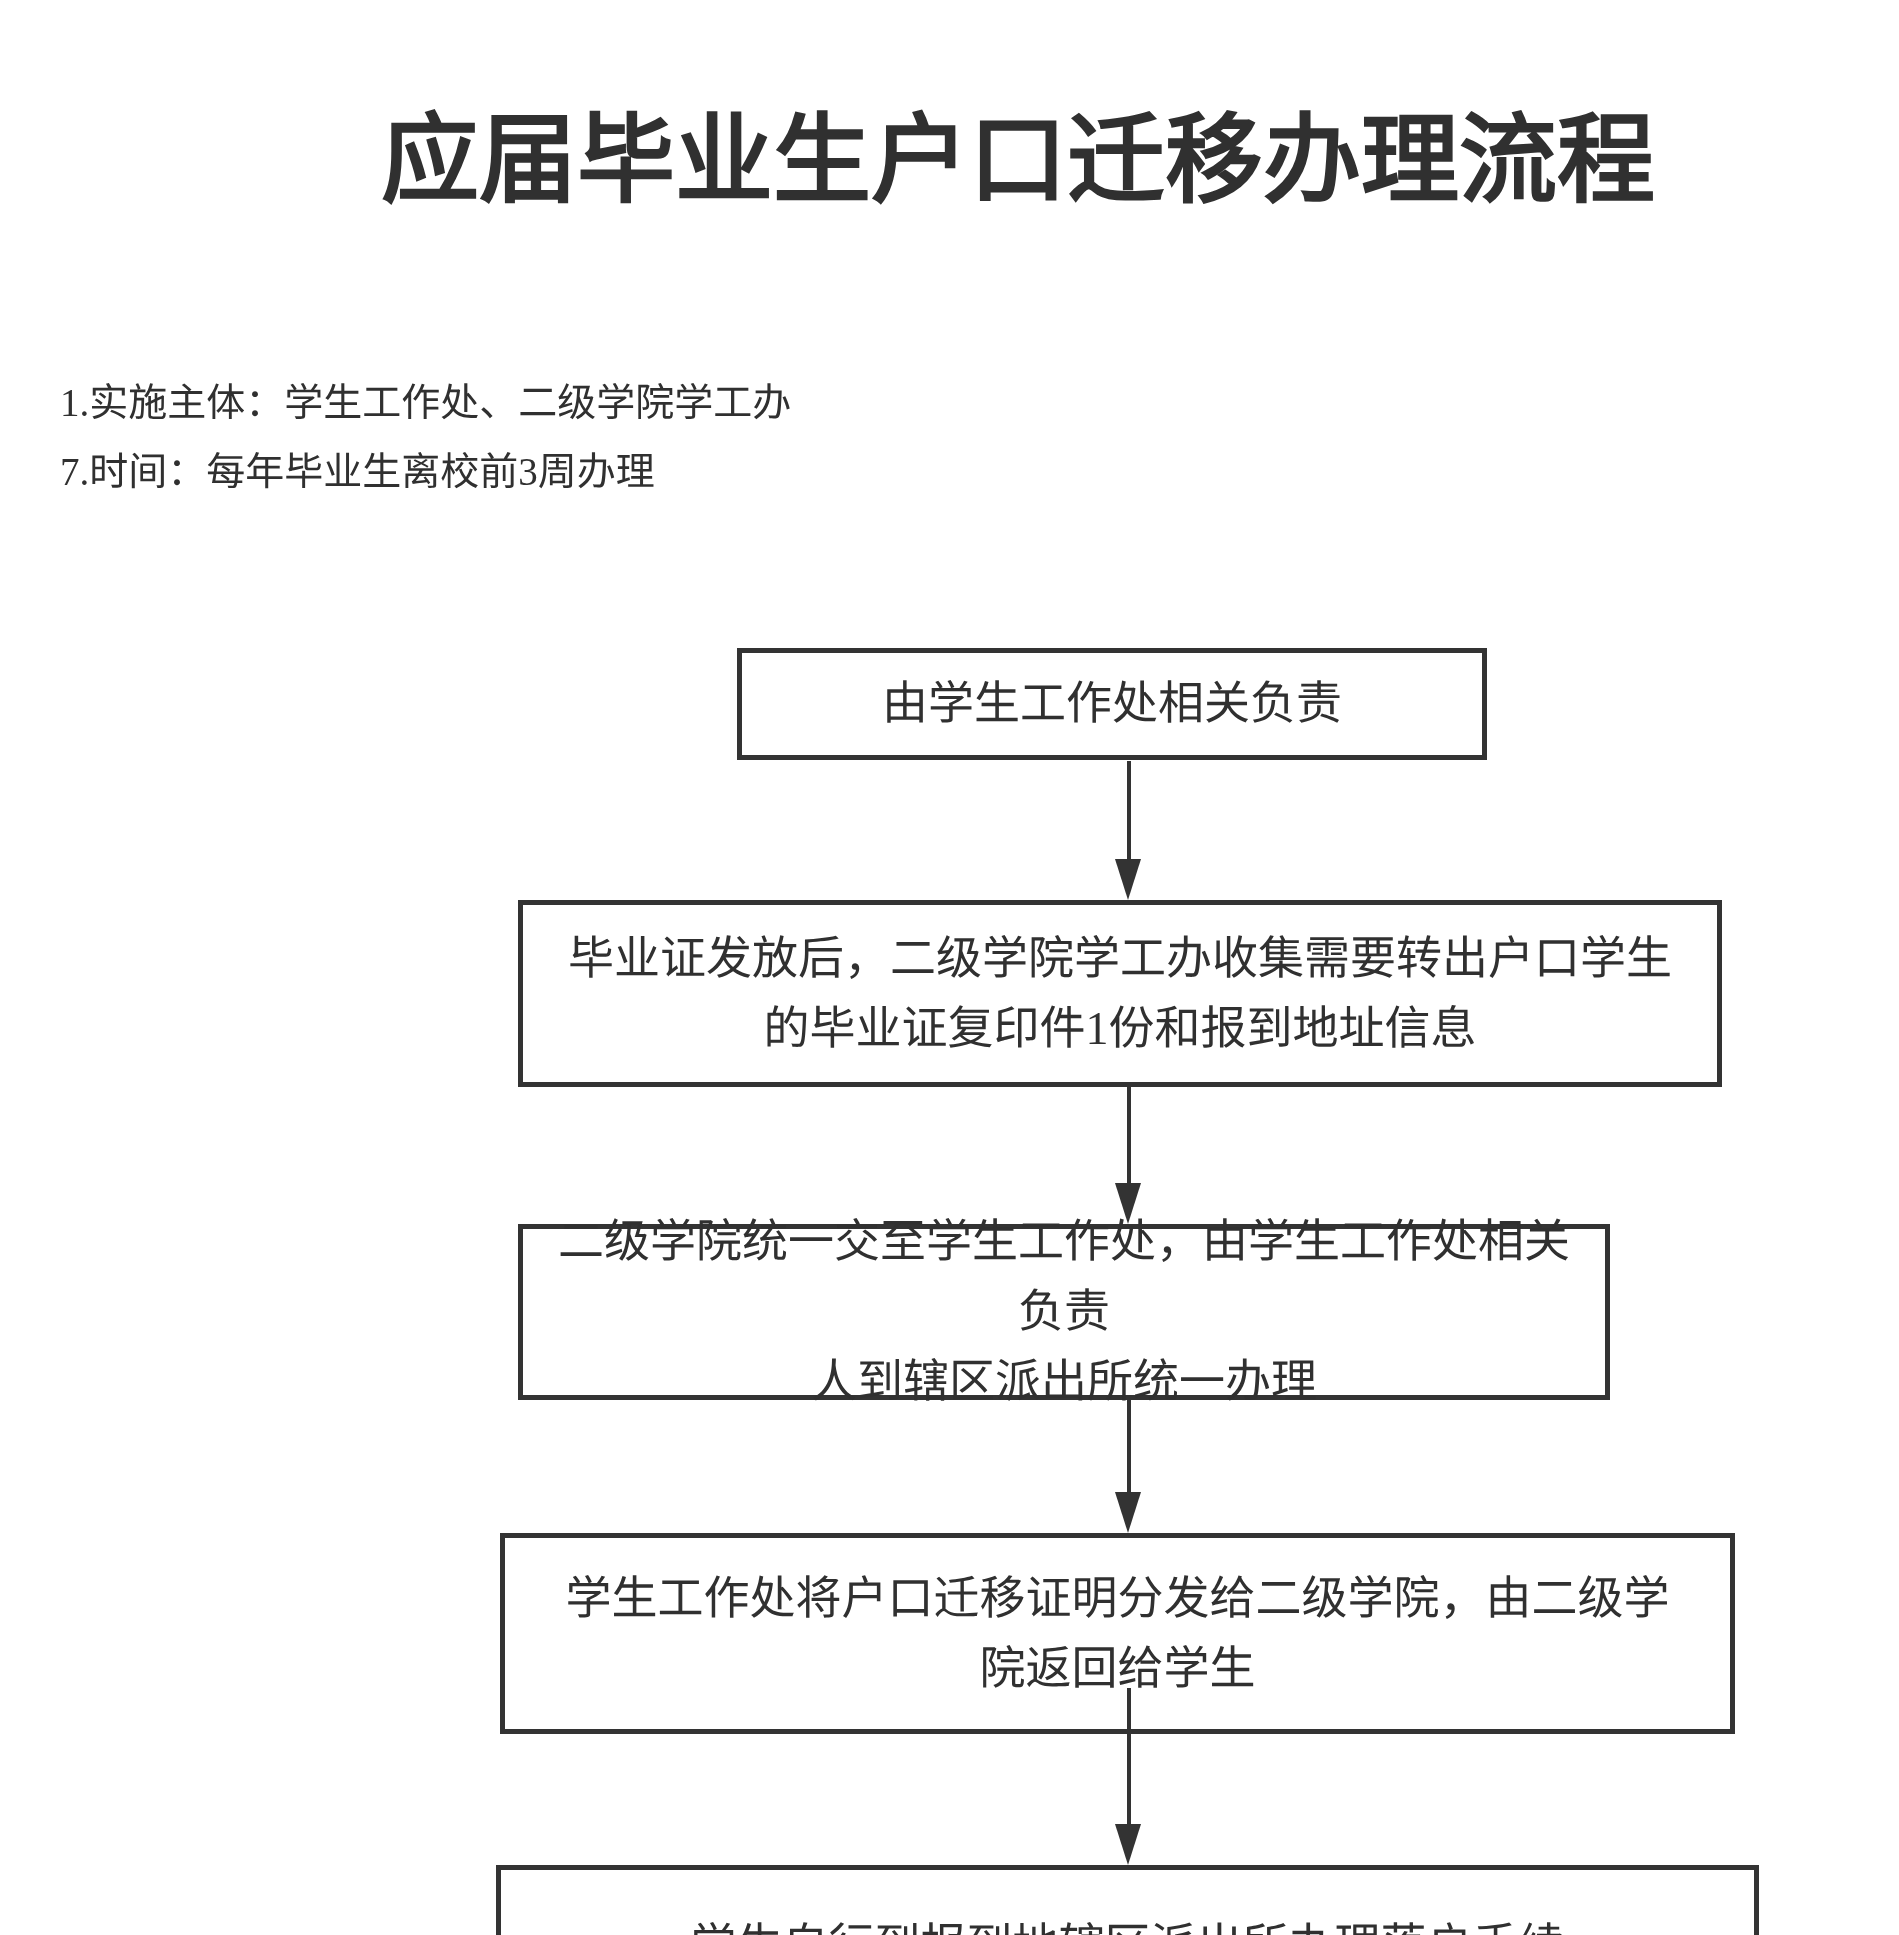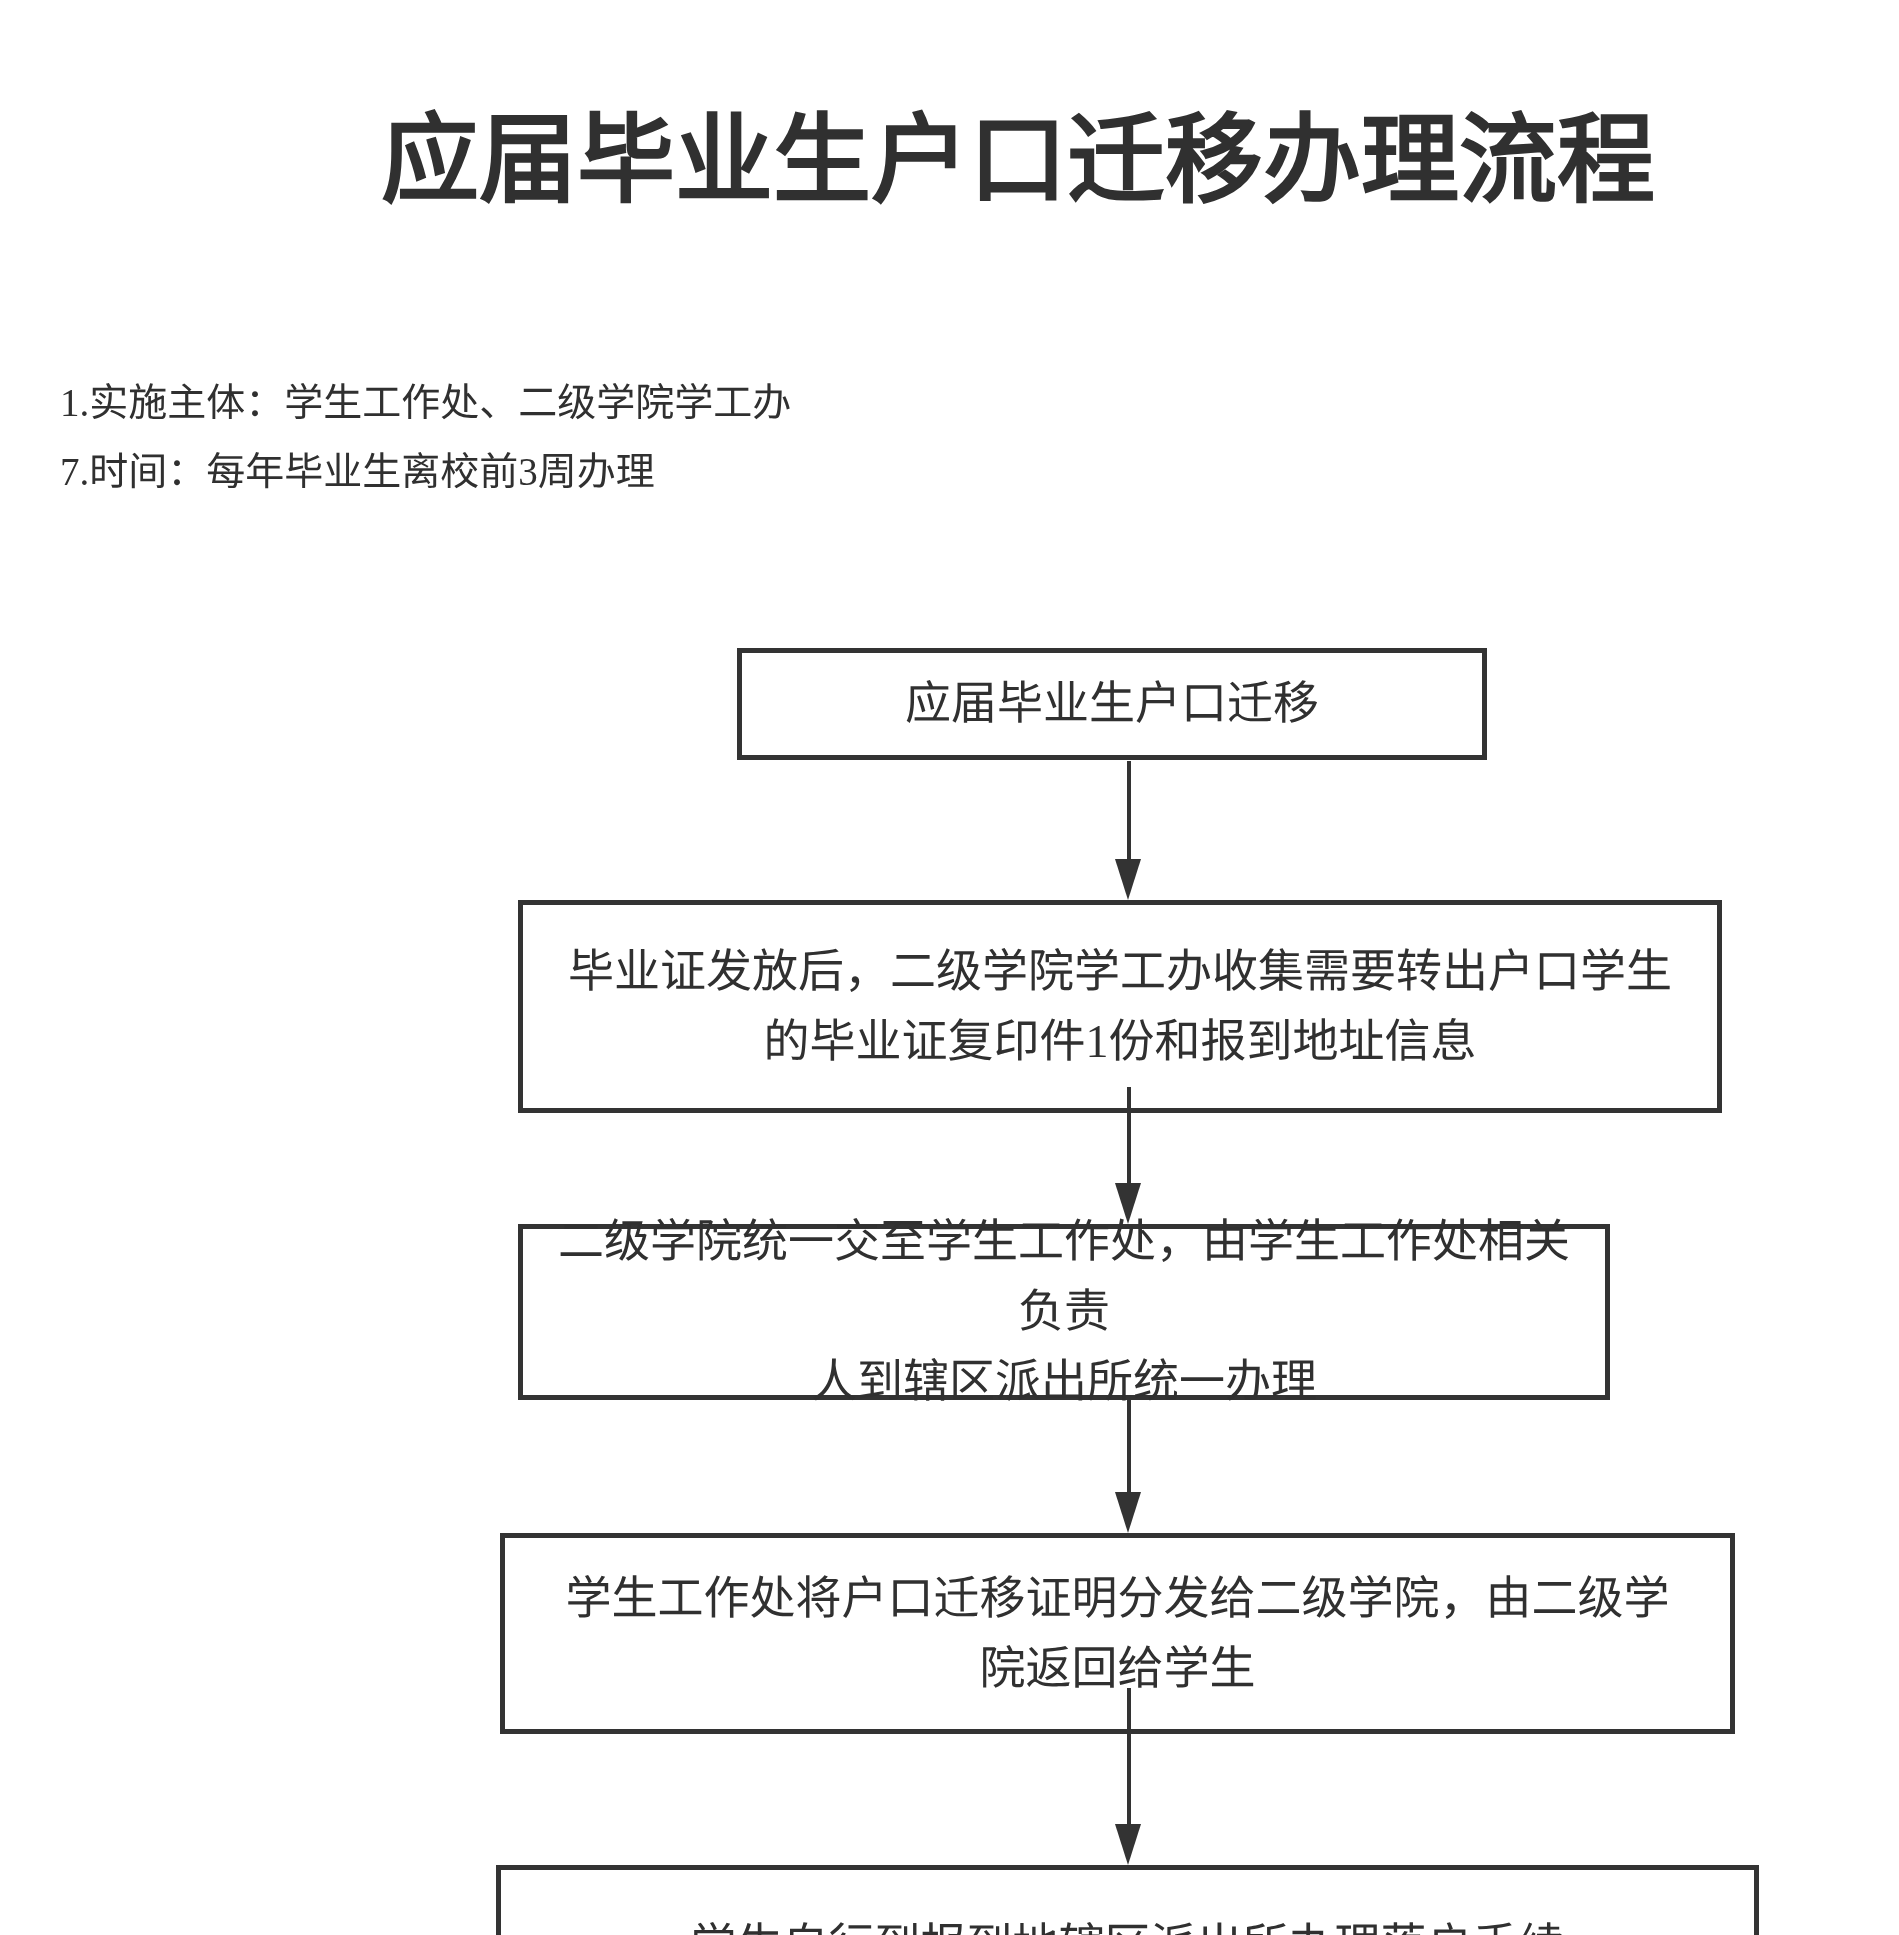--- a/index.html
+++ b/index.html
@@ -53,21 +53,21 @@
     align-items: center;
     justify-content: center;
     text-align: center;
     font-size: 46px;
     line-height: 70px;
     color: #303030;
     white-space: pre-line;
     padding: 0 15.5px;
   }
   .node-1 { left: 737px; top: 648px; width: 750px; height: 112px; }
-  .node-2 { left: 518px; top: 900px; width: 1204px; height: 213px; }
+  .node-2 { left: 518px; top: 900px; width: 1204px; height: 187px; }
   .node-3 { left: 518px; top: 1224px; width: 1092px; height: 176px; }
   .node-4 { left: 500px; top: 1533px; width: 1235px; height: 201px; }
   .node-5 { left: 496px; top: 1865px; width: 1263px; height: 162px; }
 
   .connector {
     position: absolute;
     width: 28px;
     margin-left: -14px;
   }
   .connector .arrow-shaft {
@@ -102,21 +102,21 @@
 
   <h1 class="title">应届毕业生户口迁移办理流程</h1>
 
   <div class="notes">
     <div class="note-line">1.实施主体：学生工作处、二级学院学工办</div>
     <div class="note-line">7.时间：每年毕业生离校前3周办理</div>
   </div>
 
   <div class="flow">
 
-    <div class="node node-1">应届毕业生户口迁移</div>
+    <div class="node node-1">由学生工作处相关负责</div>
 
     <div class="connector connector-1">
       <span class="arrow-shaft"></span>
       <span class="arrow-head"></span>
     </div>
 
     <div class="node node-2">毕业证发放后，二级学院学工办收集需要转出户口学生
 的毕业证复印件1份和报到地址信息</div>
 
     <div class="connector connector-2">

